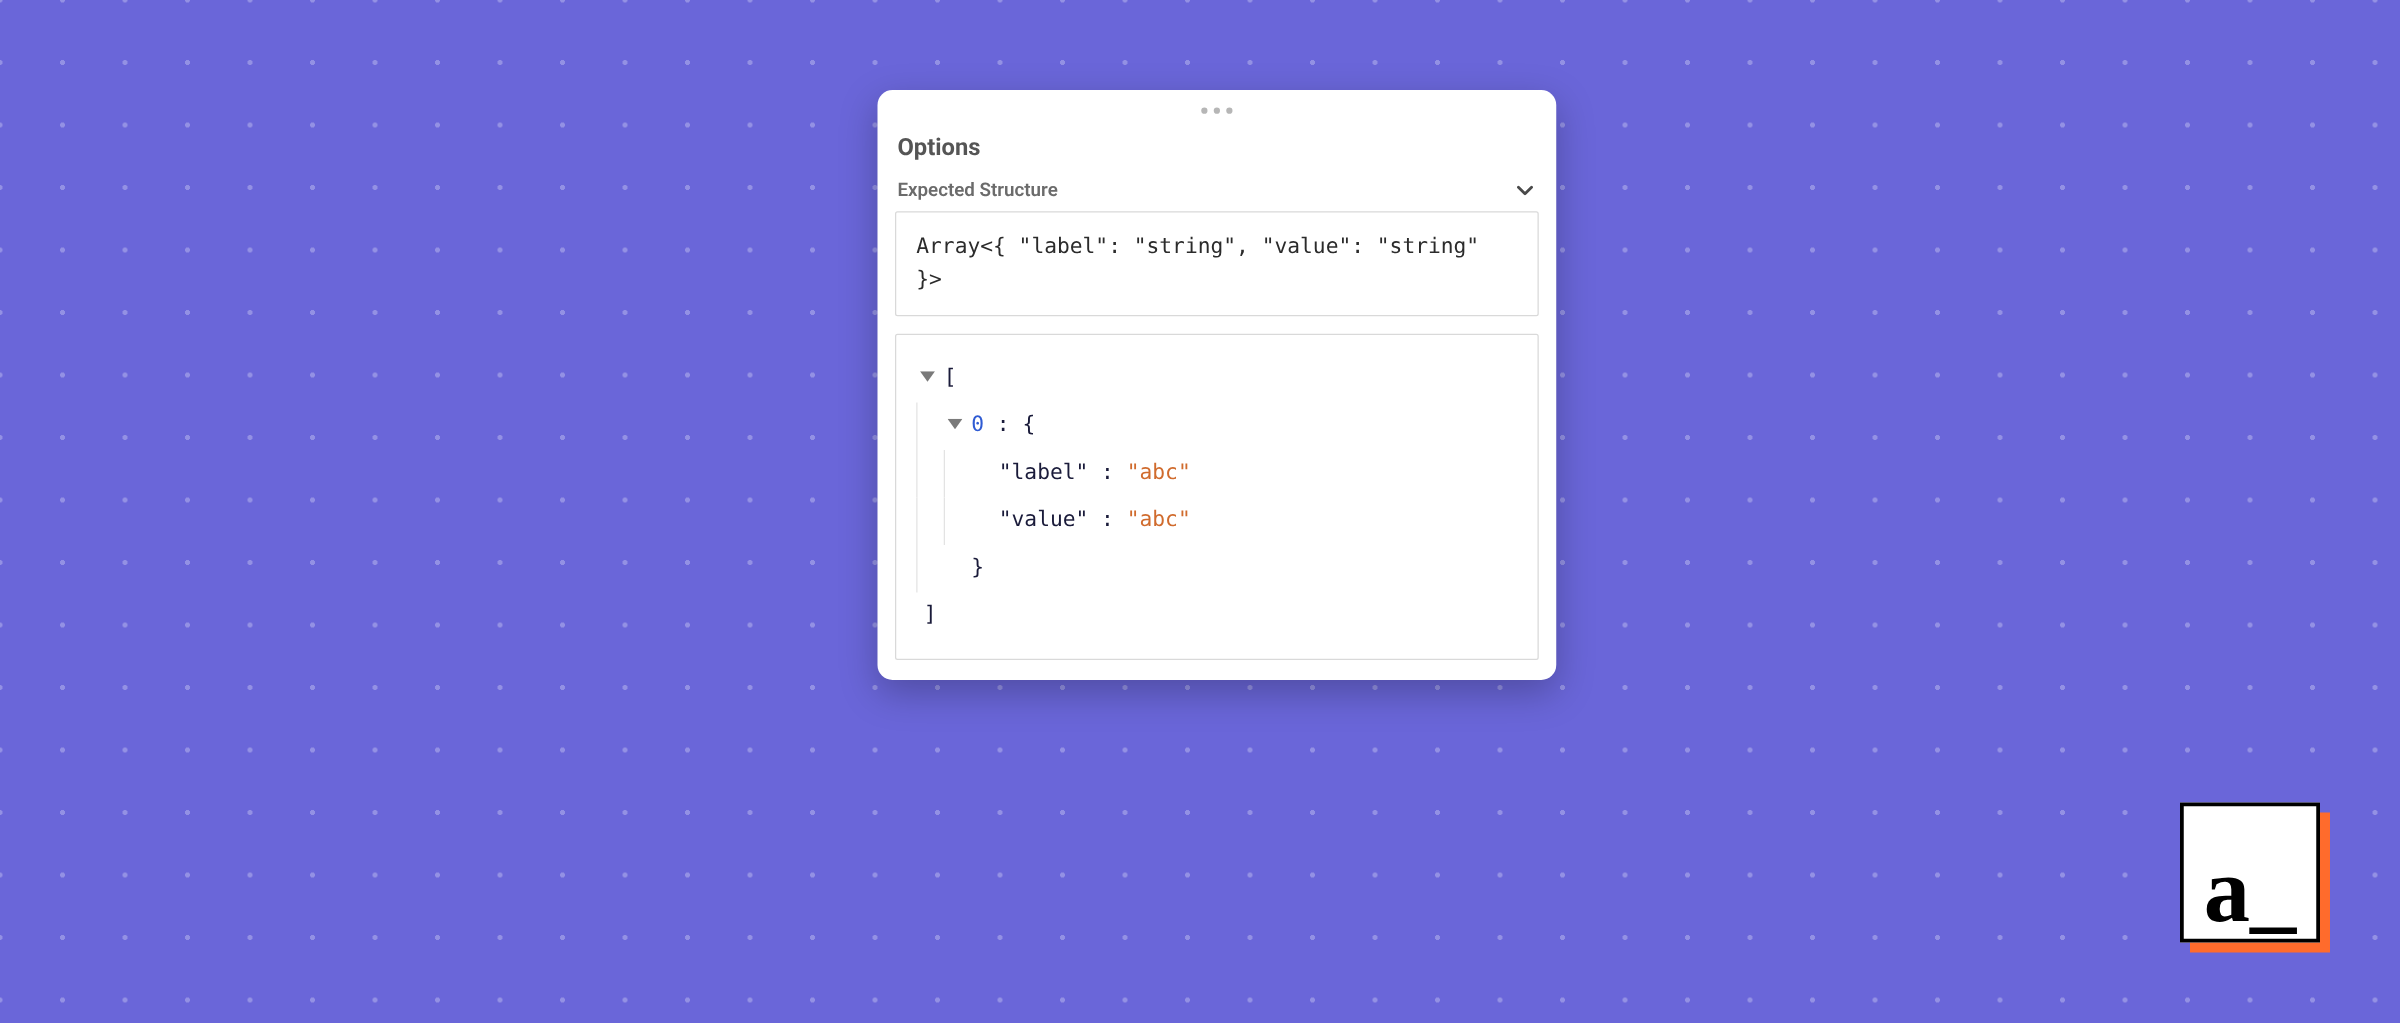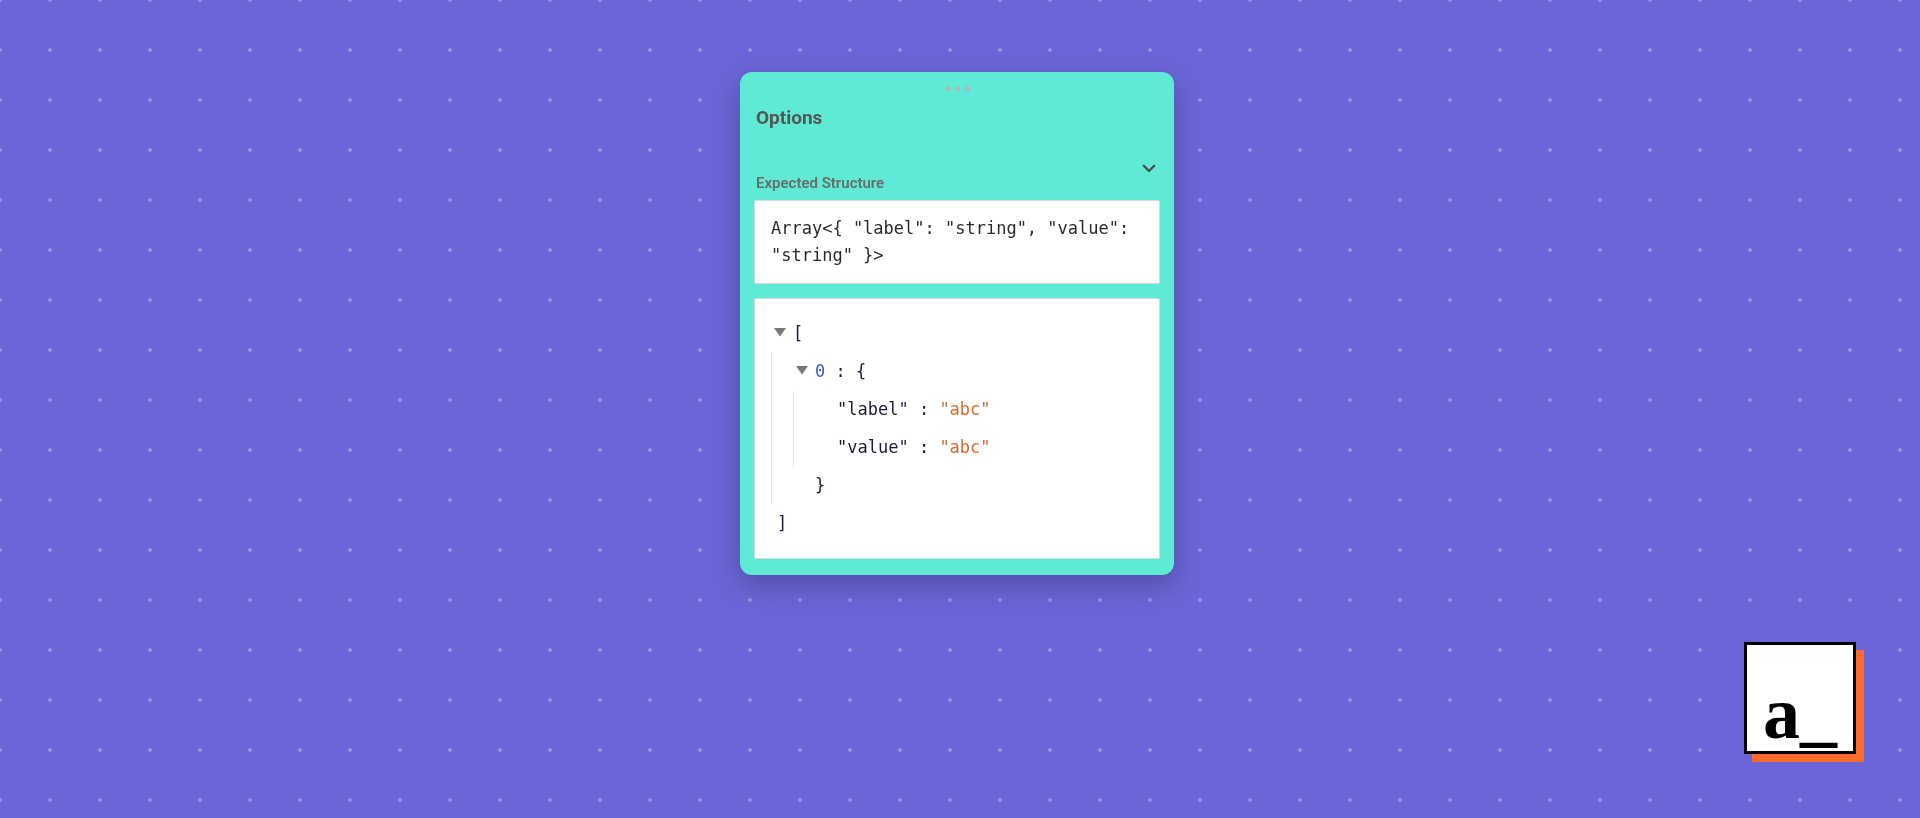--- a/index.html
+++ b/index.html
@@ -8,24 +8,24 @@
     background-color: #6a66d9;
     background-image: radial-gradient(circle, rgba(255,255,255,0.28) 2px, transparent 2px);
     background-size: 50px 50px;
     background-position: 25px 25px;
     font-family: -apple-system, BlinkMacSystemFont, "Segoe UI", Roboto, Helvetica, Arial, sans-serif;
     position: relative;
   }
 
   .panel {
     position: absolute;
-    left: 740px;
+    left: 702px;
     top: 72px;
-    width: 434px;
-    background: #5eead4;
+    width: 543px;
+    background: #ffffff;
     border-radius: 12px;
     box-shadow: 0 10px 30px rgba(0,0,0,0.25);
     padding: 14px 14px 16px 14px;
   }
 
   .drag-dots {
     display: flex;
     justify-content: center;
     gap: 5px;
     height: 14px;
@@ -47,21 +47,20 @@
     display: flex;
     align-items: center;
     justify-content: space-between;
     padding: 4px 2px 8px 2px;
     cursor: pointer;
   }
   .section-header .label {
     font-size: 15px;
     font-weight: 600;
     color: #6b6b6b;
-    margin-top: 31px;
   }
   .chev {
     width: 18px; height: 18px;
     color: #4a4a4a;
   }
 
   .code-box {
     background: #ffffff;
     border: 1px solid #d9d9d9;
     border-radius: 2px;

